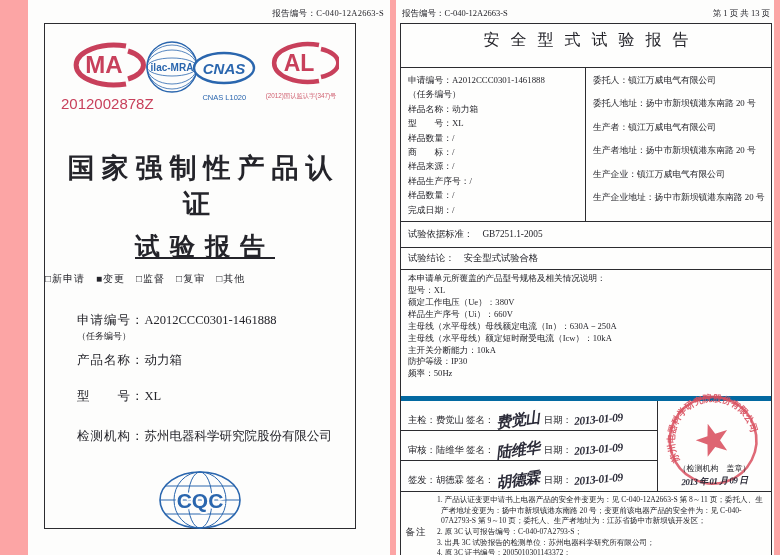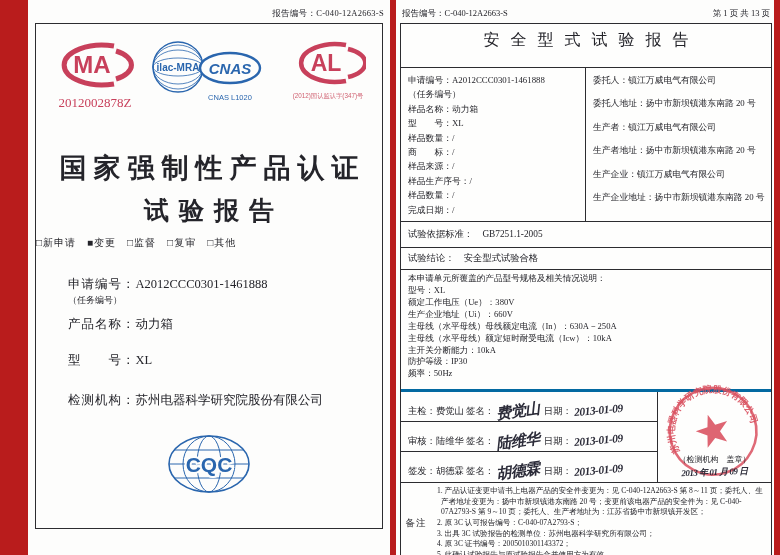--- a/index.html
+++ b/index.html
@@ -1,52 +1,52 @@
 <!DOCTYPE html>
 <html><head>
 <meta charset="utf-8">
 <style>
   * { margin:0; padding:0; box-sizing:border-box; }
   html,body { width:780px; height:555px; overflow:hidden; }
   body { background:#f7f7f4; font-family:"Liberation Serif", serif; color:#24242a; }
-  .canvas { position:relative; width:780px; height:555px; background:#b91c1c; }
+  .canvas { position:relative; width:780px; height:555px; background:#fca5a5; }
 
   
   .left-page { position:absolute; left:28px; top:0; width:362px; height:555px; background:#fdfdfc; }
   .lp-report-no { text-align:right; font-size:8.5px; padding:8px 6px 3px 0; letter-spacing:0.3px; }
-  .lp-frame { margin-left:7px; width:348px; height:506px; border:1.6px solid #2c2c30; padding-top:16px; }
+  .lp-frame { margin-left:16px; width:312px; height:506px; border:1.6px solid #2c2c30; padding-top:16px; }
   .logos-row { display:flex; justify-content:space-between; align-items:flex-start; padding:0 16px; height:84px; }
   .logo-block { text-align:center; }
-  .logo-num-red { color:#c8405b; font-size:13px; margin-top:1px; font-family:Liberation Serif, serif; }
+  .logo-num-red { color:#c8405b; font-size:15px; margin-top:1px; font-family:Liberation Sans, sans-serif; }
   .logo-num-red-sm { color:#d06070; font-size:6.3px; margin-top:2px; font-family:"Liberation Sans", sans-serif; }
   .logo-num-blue { color:#2a66ae; font-size:7.5px; margin-top:1px; font-family:"Liberation Sans", sans-serif; }
   .cnas-group { display:flex; align-items:flex-start; margin-left:-14px; }
   .lp-title1 { text-align:center; font-size:27px; font-weight:bold; letter-spacing:7px; text-indent:7px; margin-top:26px; }
-  .lp-title2 { text-align:center; font-size:25px; font-weight:bold; letter-spacing:10px; text-indent:10px; margin-top:8px; }
+  .lp-title2 { text-align:center; font-size:25px; font-weight:bold; letter-spacing:10px; text-indent:10px; margin-top:8px;text-decoration:underline; }
   .lp-checkline { text-align:left; font-size:10px; margin-top:9px; letter-spacing:1px; }
   .lp-fields { margin:26px 0 0 32px; font-size:12.5px; }
   .lp-fields .f-label { letter-spacing:1px; }
   .lp-task-note { font-size:9px; margin-top:1px; }
   .lp-row-product { margin-top:9px; }
   .lp-row-model { margin-top:19px; }
   .lp-row-agency { margin-top:23px; }
   .lp-cqc { text-align:center; margin-top:24px; }
 
   
   .right-page { position:absolute; left:396px; top:0; width:378px; height:555px; background:#fdfdfc; }
   .rp-header { display:flex; justify-content:space-between; font-size:8.5px; padding:8px 4px 3px 6px; }
   .rp-table { margin-left:4px; width:372px; border:1.6px solid #2c2c30; background:#fefefd; }
   .rp-title { text-align:center; font-size:16px; font-weight:normal; letter-spacing:11px; text-indent:11px; padding:6px 0 16px; border-bottom:1px solid #2c2c30; }
   .rp-info { display:flex; border-bottom:1px solid #2c2c30; min-height:146px; }
   .rp-info-left { width:50%; border-right:1px solid #2c2c30; padding:5px 4px 4px 7px; font-size:8.8px; line-height:14.4px; }
   .rp-info-right { width:50%; padding:5px 4px 4px 7px; font-size:8.8px; line-height:14.4px; }
   .rp-info-right .ci-line { margin-bottom:9px; }
   .rp-standard { border-bottom:1px solid #2c2c30; padding:4px 4px 4px 7px; font-size:9.3px; line-height:17px; }
   .rp-conclusion { border-bottom:1px solid #2c2c30; padding:4px 4px 4px 7px; font-size:9.3px; }
-  .rp-spec { border-bottom:3px solid #0369a1; padding:3px 4px 9px 7px; font-size:8.6px; line-height:11.9px; }
+  .rp-spec { border-bottom:5px solid #0369a1; padding:3px 4px 16px 7px; font-size:8.6px; line-height:11.9px; }
   .rp-sign { display:flex; border-bottom:1px solid #2c2c30; }
   .rp-sign-left { flex:1; }
   .sig-row { height:30px; padding:8px 0 0 7px; font-size:9.3px; position:relative; white-space:nowrap; }
   .sig-row.bordered { border-bottom:1px solid #2c2c30; }
   .script { display:inline-block; font-style:italic; font-weight:bold; color:#2b2b38; transform:rotate(-5deg); letter-spacing:-0.5px; }
   .sig-name-script { font-size:15px; margin:0 2px; transform:rotate(-8deg) translateY(2px); }
   .sig-date-script { font-size:11.5px; margin-left:2px; }
   .rp-stamp-cell { width:114px; border-left:1px solid #2c2c30; position:relative; overflow:visible; }
   .stamp-svg { position:absolute; top:-16px; left:2px; transform:rotate(-18deg); }
   .stamp-caption { position:absolute; bottom:17px; left:0; width:100%; text-align:center; font-size:8px; }
@@ -175,21 +175,21 @@
       <div class="rp-standard">
         <div>试验依据标准：　GB7251.1-2005</div>
       </div>
 
       <div class="rp-conclusion">试验结论：　安全型式试验合格</div>
 
       <div class="rp-spec">
         <div>本申请单元所覆盖的产品型号规格及相关情况说明：</div>
         <div>型号：XL</div>
         <div>额定工作电压（Ue）：380V</div>
-        <div>生产企业地址（Ui）：660V</div>
+        <div>样品生产序号（Ui）：660V</div>
         <div>主母线（水平母线）母线额定电流（In）：630A－250A</div>
         <div>主母线（水平母线）额定短时耐受电流（Icw）：10kA</div>
         <div>主开关分断能力：10kA</div>
         <div>防护等级：IP30</div>
         <div>频率：50Hz</div>
       </div>
 
       <div class="rp-sign">
         <div class="rp-sign-left">
           <div class="sig-row bordered">

